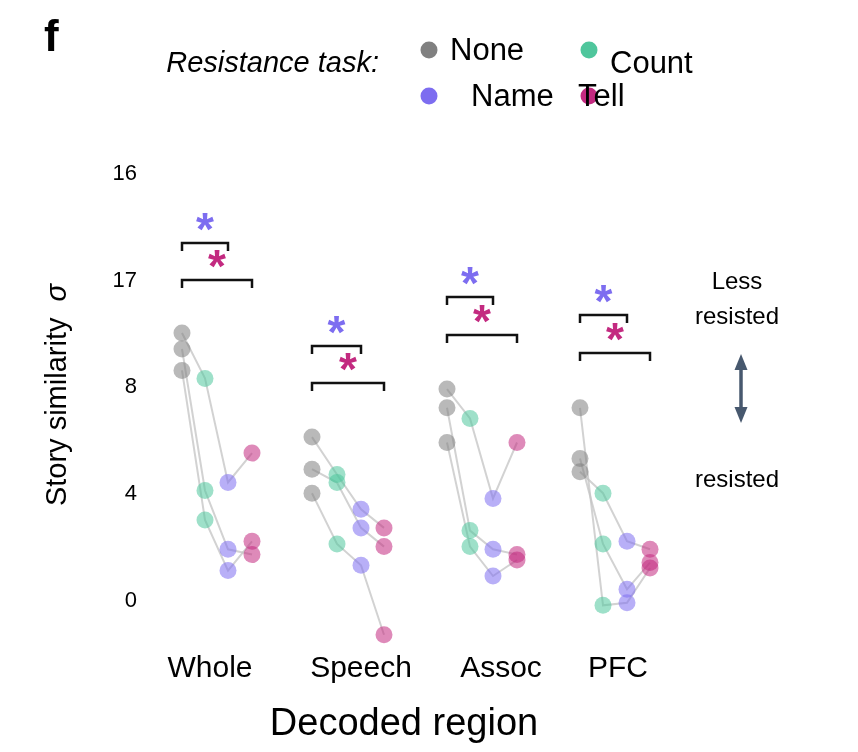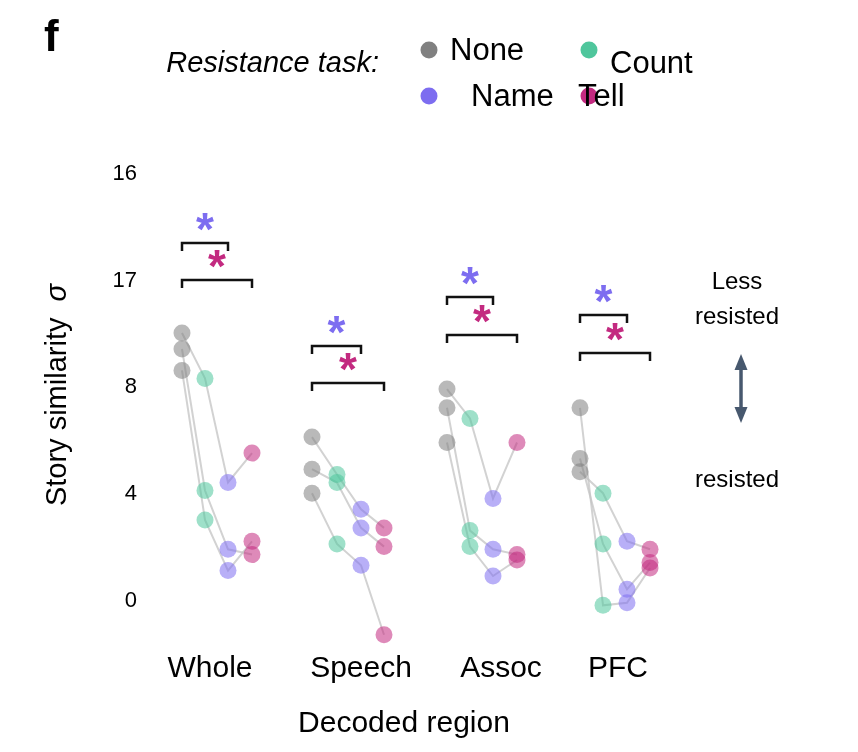--- a/index.html
+++ b/index.html
@@ -38,21 +38,21 @@
     transform: translate(-50%, -50%) rotate(-90deg);
     font-size: 29px; white-space: nowrap;
   }
   #y-axis-title .sym { font-style: italic; }
   .xtick {
     font-size: 30px; transform: translate(-50%, -50%); white-space: nowrap;
   }
   #x-axis-title {
     left: 404px; top: 722px;
     transform: translate(-50%, -50%);
-    font-size: 30px; white-space: nowrap;
+    font-size: 38px; white-space: nowrap;
   }
   .side-note {
     font-size: 24px; line-height: 35px; text-align: center;
     transform: translate(-50%, -50%); white-space: nowrap;
   }
   #less-note { left: 737px; top: 298px; }
   #more-note { left: 737px; top: 478px; }
   #plot-svg { left: 0; top: 0; }
 </style>
 </head>

